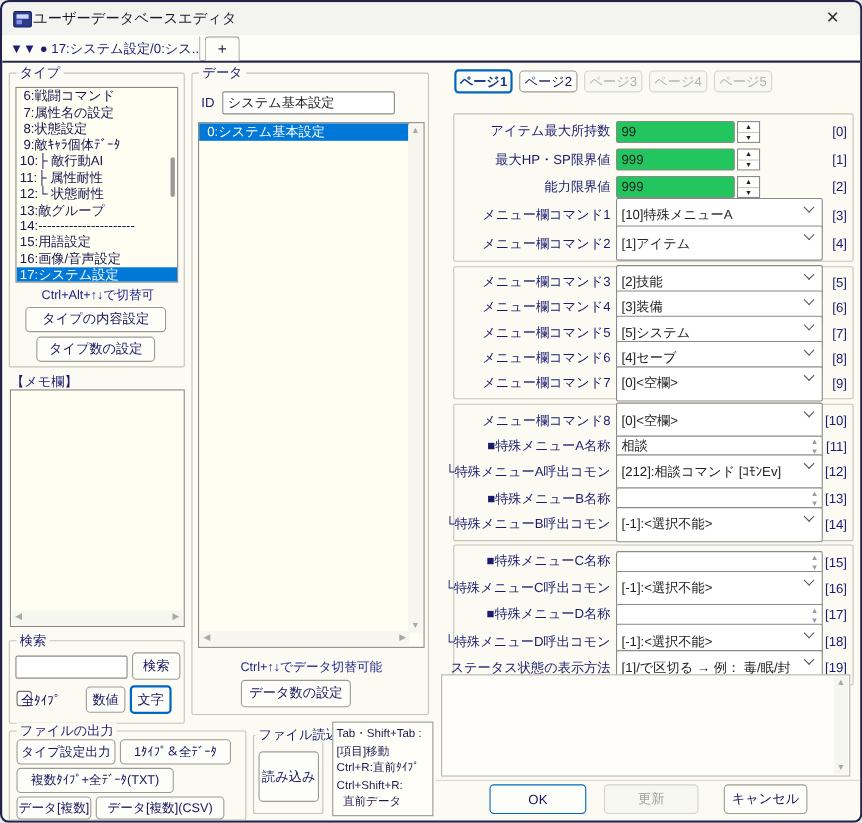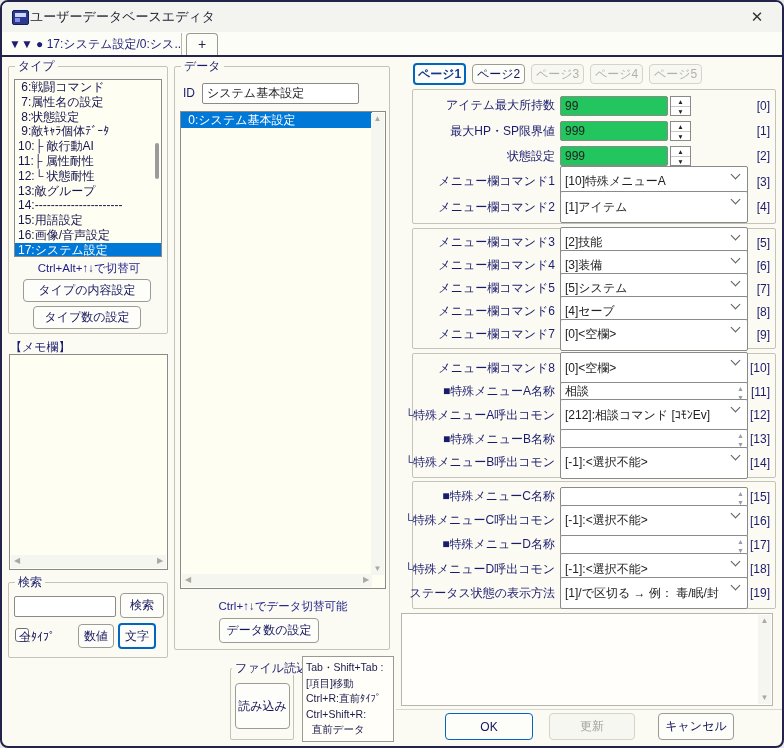--- a/index.html
+++ b/index.html
@@ -39,21 +39,21 @@
   .memo-label{position:absolute;font-size:12px;color:#1b1b6e;}
   
   .cb{position:absolute;width:14px;height:14px;border:1px solid #707070;border-radius:3px;background:#fff;}
   .cb-label{position:absolute;font-size:12px;color:#14145c;white-space:nowrap;}
   
   .shortcut-box{position:absolute;left:300px;top:654px;width:92px;height:86px;border:1px solid #9a9a94;background:#fffef8;padding:3px 3px;font-size:10.5px;line-height:15.5px;color:#1b1b4e;white-space:pre;overflow:hidden;}
   
   .ptab{border:1px solid #9c9c94;border-radius:4px;background:#fdfdf9;font-size:12px;color:#14145c;width:53px;height:20px;display:inline-flex;align-items:center;justify-content:center;margin-right:6px;}
   .ptab.active{border:2px solid #0067c0;height:22px;font-weight:bold;color:#103a8c;}
   .ptab.off{color:#b2b2aa;border-color:#d4d4cc;background:#f8f8f2;}
-  .fgroup{position:absolute;left:410px;width:364px;border:1px solid #c3c3b8;border-radius:2px;display:flex;flex-direction:column;justify-content:space-evenly;padding:1px 3px;}
+  .fgroup{position:absolute;left:410px;width:364px;border:1px solid #c3c3b8;border-radius:2px;display:flex;flex-direction:column;justify-content:space-evenly;padding:1px 3px;margin-top:14px;}
   .frow{display:flex;align-items:center;height:21px;}
   .flabel{position:relative;width:141px;height:15px;flex:none;}
   .flabel span{position:absolute;right:2px;top:0;white-space:nowrap;font-size:12px;color:#1b1b6e;line-height:15px;}
   .combo{position:relative;width:188px;height:32px;background:#fff;border:1px solid #8a8a88;border-radius:2px;margin-left:3px;font-size:12px;color:#222;display:flex;align-items:center;padding-left:4px;white-space:nowrap;overflow:hidden;}
   .chev{position:absolute;right:8px;top:4px;width:7px;height:7px;border-right:1.6px solid #5c5c5c;border-bottom:1.6px solid #5c5c5c;transform:rotate(45deg);}
   .spinwrap{display:flex;margin-left:3px;align-items:center;}
   .spininput{width:108px;height:20px;background:#22c55e;border:1px solid #8a8a88;border-radius:2px;font-size:12px;color:#222;display:flex;align-items:center;padding-left:4px;}
   .spinbtns{width:21px;height:20px;border:1px solid #8a8a88;margin-left:2px;display:flex;flex-direction:column;background:#fff;}
   .spinbtns div{flex:1;font-size:6.5px;color:#222;text-align:center;line-height:9px;}
   .spinbtns div:first-child{border-bottom:1px solid #c9c9c4;}
@@ -115,20 +115,30 @@
   <div class="group" style="left:6px;top:580px;width:160px;height:76px;">
     <span class="glabel">検索</span>
     <div class="inputbox" style="left:5px;top:13px;width:102px;height:21px;"></div>
     <button class="btn" style="left:111px;top:10px;width:44px;height:25px;">検索</button>
     <span class="cb" style="left:6px;top:45px;"></span>
     <span class="cb-label" style="left:10px;top:46px;">全ﾀｲﾌﾟ</span>
     <button class="btn" style="left:69px;top:41px;width:36px;height:24px;">数値</button>
     <button class="btn toggled" style="left:109px;top:40px;width:38px;height:26px;">文字</button>
   </div>
 
+  <div class="group" style="left:6px;top:662px;width:216px;height:82px;">
+    <span class="glabel">ファイルの出力</span>
+    <div id="file-output-buttons">
+        <button class="btn" style="left: 6px; top: 7px; width: 90px; height: 23px; font-size: 11.5px;">タイプ設定出力</button>
+        <button class="btn" style="left: 100px; top: 7px; width: 101px; height: 23px; font-size: 11.5px;">1ﾀｲﾌﾟ＆全ﾃﾞｰﾀ</button>
+        <button class="btn" style="left: 6px; top: 33px; width: 143px; height: 23px; font-size: 11.5px;">複数ﾀｲﾌﾟ+全ﾃﾞｰﾀ(TXT)</button>
+        <button class="btn" style="left: 6px; top: 59px; width: 68px; height: 21px; font-size: 11.5px;">データ[複数]</button>
+        <button class="btn" style="left: 78px; top: 59px; width: 117px; height: 21px; font-size: 11.5px;">データ[複数](CSV)</button>
+      </div>
+  </div>
 
   <div class="group" style="left:172px;top:64px;width:216px;height:584px;">
     <span class="glabel">データ</span>
     <span style="position:absolute;left:8px;top:19px;font-size:12px;color:#1b1b6e;">ID</span>
     <div class="inputbox" style="left:27px;top:16px;width:157px;height:21px;">システム基本設定</div>
     <div class="listbox" id="data-list" style="left:5px;top:44px;width:206px;height:478px;">
         <div class="ditem sel" style="width: 191px;"> 0:システム基本設定</div>
       <div class="sb" style="right:1px;top:1px;width:13px;height:462px;">
         <span class="ar" style="top:0;">▲</span>
         <span class="ar" style="bottom:0;">▼</span>
@@ -180,21 +190,21 @@
             <div class="spininput">999</div>
             <div class="spinbtns">
               <div>▲</div>
               <div>▼</div>
             </div>
           </div>
           <span class="fidx">[1]</span>
         </div>
         <div class="frow">
           <div class="flabel">
-            <span>状態設定</span>
+            <span>能力限界値</span>
           </div>
           <div class="spinwrap">
             <div class="spininput">999</div>
             <div class="spinbtns">
               <div>▲</div>
               <div>▼</div>
             </div>
           </div>
           <span class="fidx">[2]</span>
         </div>

